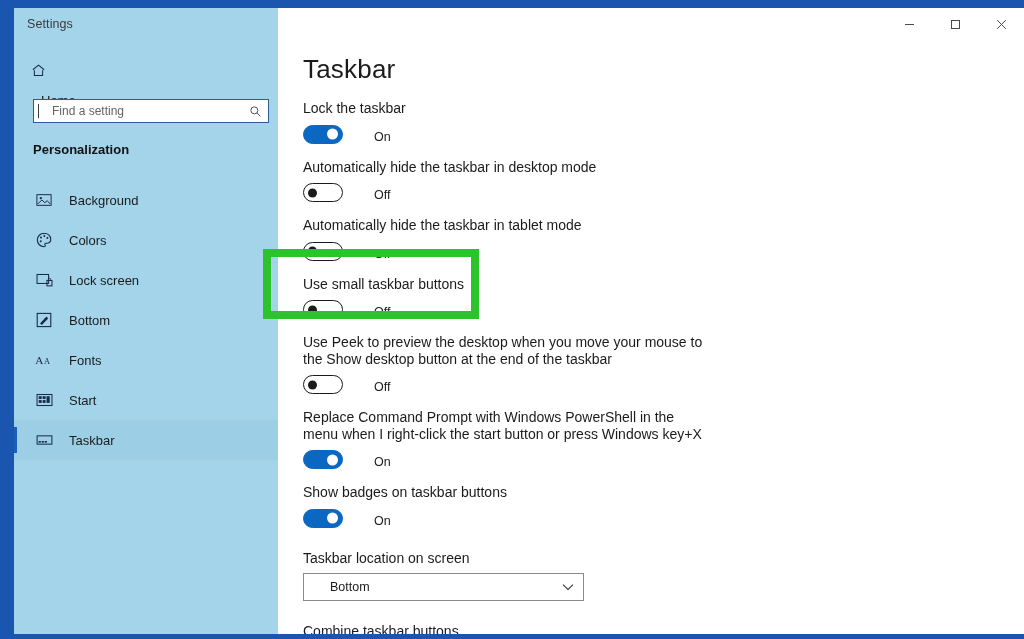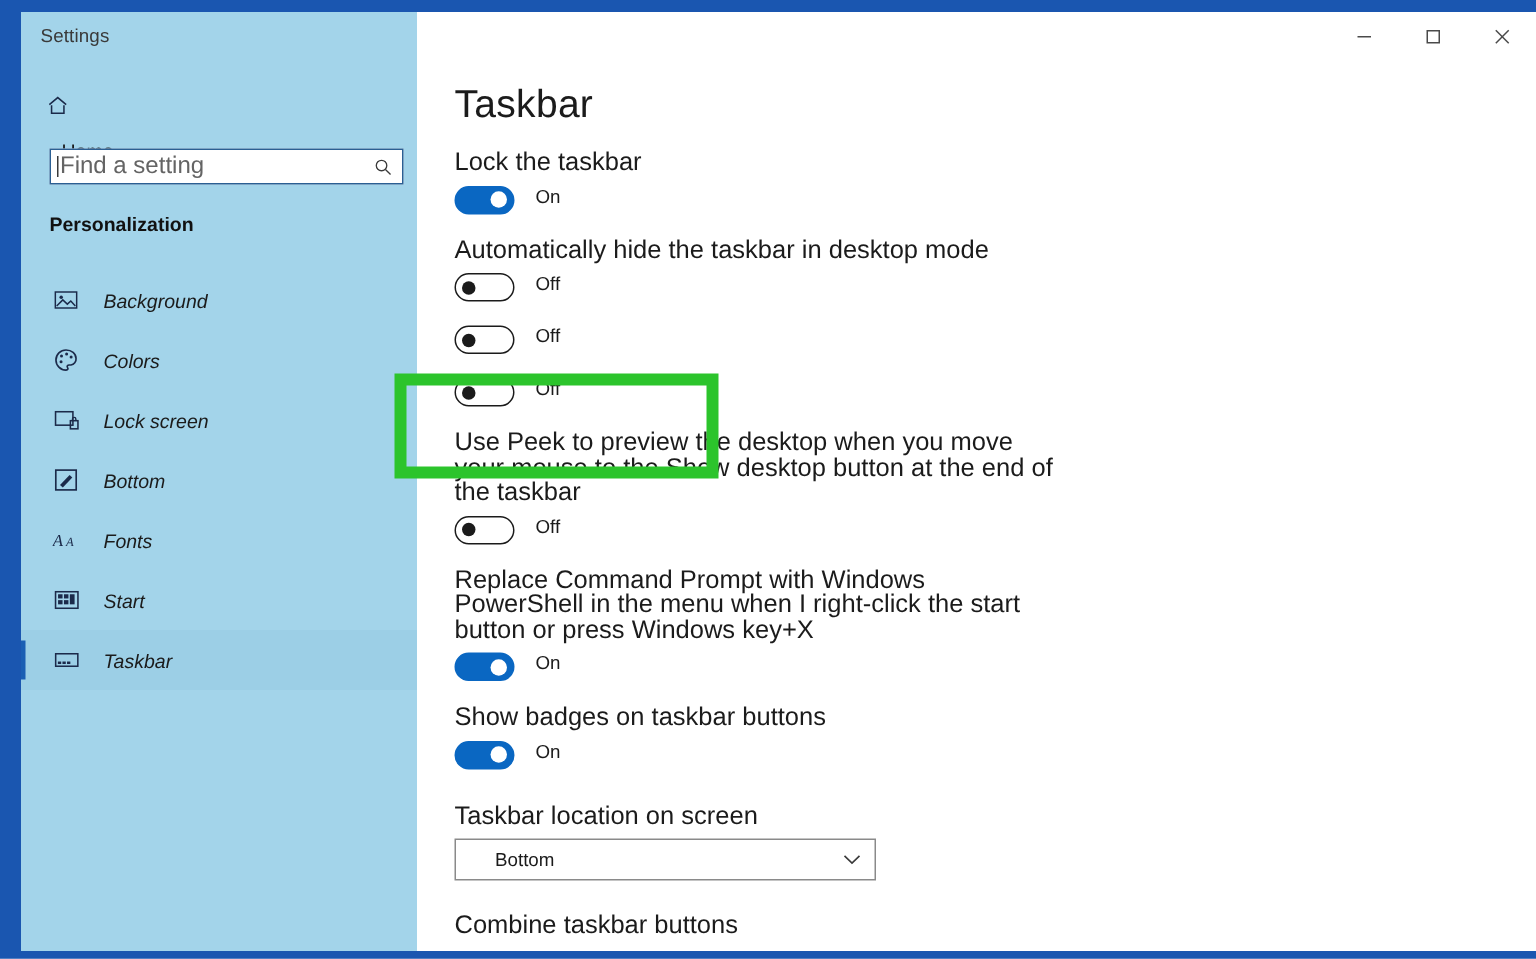--- a/index.html
+++ b/index.html
@@ -96,23 +96,23 @@
     width: 236px;
     height: 24px;
     background: #ffffff;
     border: 1px solid #2b5f93;
     box-sizing: border-box;
     display: flex;
     align-items: center;
   }
   #search-input-text {
     flex: 1;
-    font-size: 16px;
+    font-size: 12px;
     color: #646464;
-    padding-left: 1px;
+    padding-left: 13px;
     border-left: 1px solid #3a3a3a;
     margin-left: 4px;
     line-height: 14px;
   }
   #search-icon-wrap {
     width: 26px;
     display: flex;
     align-items: center;
     justify-content: center;
     color: #3a3a3a;
@@ -123,21 +123,20 @@
     top: 134px;
     font-size: 13px;
     font-weight: bold;
     color: #111111;
   }
   #nav-list {
     position: absolute;
     left: 0;
     top: 172px;
     width: 264px;
-    font-style: italic;
   }
   .nav-item {
     position: relative;
     height: 40px;
     display: flex;
     align-items: center;
     padding-left: 19px;
     box-sizing: border-box;
   }
   .nav-item.selected {
@@ -185,29 +184,29 @@
     letter-spacing: .2px;
   }
   #settings-col {
     position: absolute;
     left: 25px;
     top: 92px;
     width: 400px;
   }
   .setting-block { margin-bottom: 15px; }
   .setting-label {
-    font-size: 17px;
+    font-size: 14px;
     color: #1b1b1b;
     line-height: 16.5px;
     margin-bottom: 7px;
   }
   .toggle-row {
     display: flex;
-    align-items: flex-start;
-    gap: 14px;
+    align-items: flex-end;
+    gap: 31px;
     height: 20px;
   }
   .toggle {
     position: relative;
     width: 40px;
     height: 19px;
     border-radius: 10px;
     box-sizing: border-box;
     flex-shrink: 0;
   }
@@ -443,27 +442,29 @@
 
         <div class="setting-block">
           <div class="setting-label">Automatically hide the taskbar in desktop mode</div>
           <div class="toggle-row">
             <div class="toggle off"></div>
             <span class="toggle-state">Off</span>
           </div>
         </div>
 
         <div class="setting-block">
+          <div class="setting-label">Automatically hide the taskbar in tablet mode</div>
           <div class="toggle-row">
             <div class="toggle off"></div>
             <span class="toggle-state">Off</span>
           </div>
         </div>
 
         <div class="setting-block">
+          <div class="setting-label">Use small taskbar buttons</div>
           <div class="toggle-row">
             <div class="toggle off"></div>
             <span class="toggle-state">Off</span>
           </div>
         </div>
 
         <div class="setting-block">
           <div class="setting-label">Use Peek to preview the desktop when you move your mouse to the Show desktop button at the end of the taskbar</div>
           <div class="toggle-row">
             <div class="toggle off"></div>

